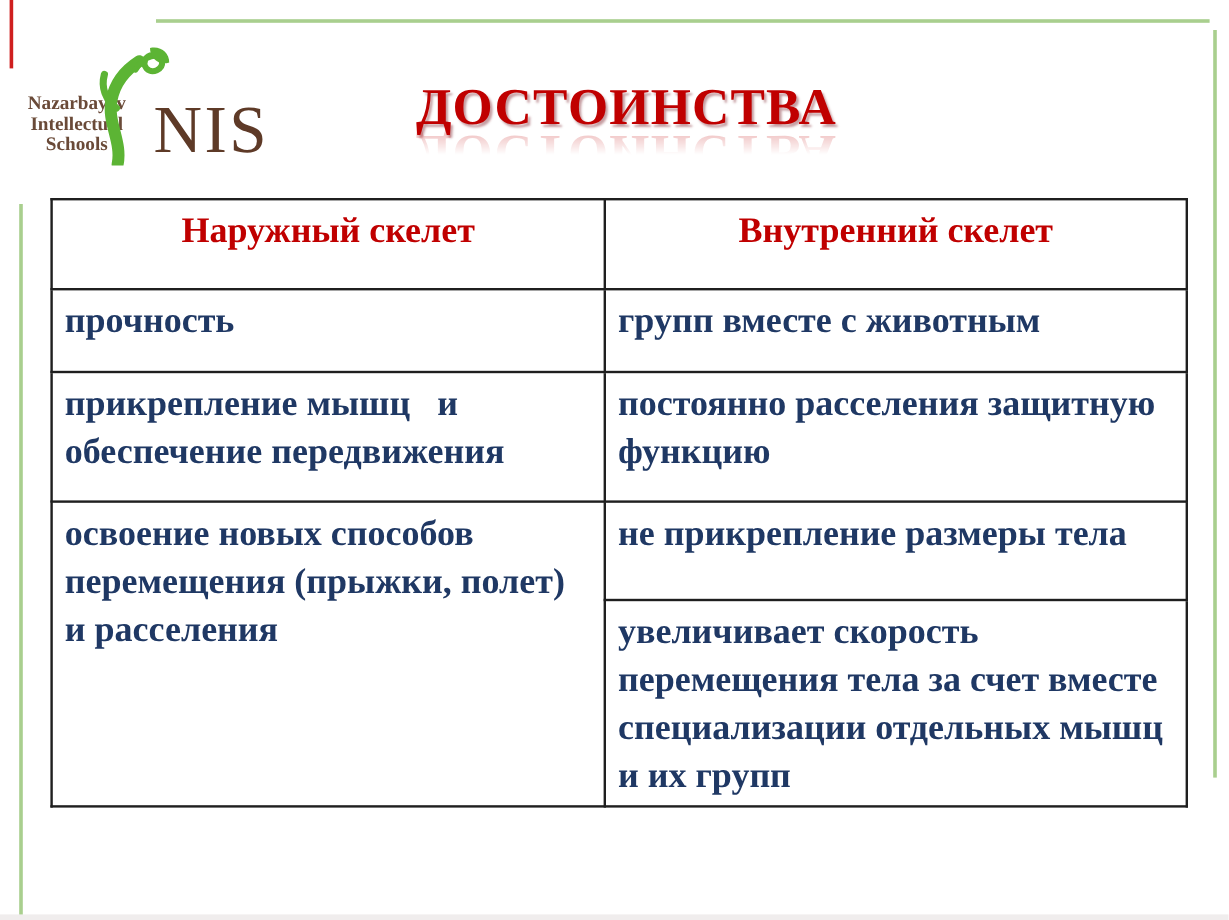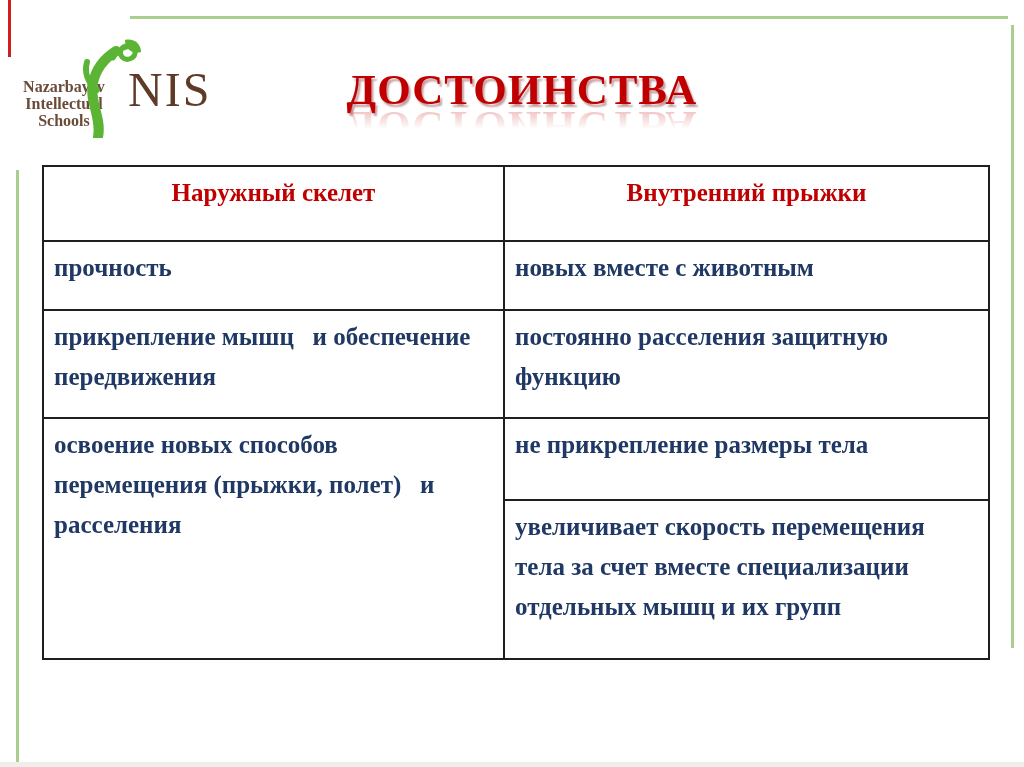--- a/index.html
+++ b/index.html
@@ -36,22 +36,22 @@
 
   
   .logo { position: absolute; left: 10px; top: 38px; width: 230px; height: 100px; }
   .logo-org {
     position: absolute; left: 0; top: 40px; width: 108px;
     text-align: center; color: var(--logo-brown);
     font-weight: bold; font-size: 16px; line-height: 17px;
   }
   .logo-tree { position: absolute; left: 62px; top: 0; }
   .logo-abbr {
-    position: absolute; left: 118px; top: 24px;
-    color: var(--logo-brown2); font-size: 48px; letter-spacing: 2px;
+    position: absolute; left: 118px; top: 39px;
+    color: var(--logo-brown2); font-size: 56px; letter-spacing: 2px;
   }
 
   
   .title-wrap {
     position: absolute; left: 0; right: 0; top: 66px;
     text-align: center; padding-left: 20px;
   }
   .slide-title {
     font-weight: bold; font-size: 43px; letter-spacing: 1px;
     color: var(--title-red);
@@ -72,21 +72,21 @@
   
   .adv-table {
     position: absolute; left: 42px; top: 165px; width: 946px;
     border-collapse: collapse; table-layout: fixed;
   }
   .adv-table td {
     border: 2px solid var(--table-border);
     vertical-align: top;
     padding: 6px 10px 4px 10px;
     font-weight: bold;
-    font-size: 25px;
+    font-size: 30px;
     line-height: 40px;
   }
   .adv-table td.hdr {
     text-align: center;
     color: var(--header-red);
   }
   .adv-table td.body-cell {
     text-align: left;
     color: var(--body-navy);
     white-space: pre-wrap;
@@ -128,25 +128,25 @@
   </div>
 
   <table class="adv-table">
     <colgroup>
         <col style="width:461px">
         <col style="width:485px">
       </colgroup>
     <tbody>
         <tr style="height:75px">
       <td class="hdr">Наружный скелет</td>
-      <td class="hdr">Внутренний прыжки</td>
+      <td class="hdr">Внутренний скелет</td>
     </tr>
     <tr style="height:69px">
       <td class="body-cell">прочность</td>
-      <td class="body-cell">новых вместе с животным</td>
+      <td class="body-cell">групп вместе с животным</td>
     </tr>
     <tr style="height:108px">
       <td class="body-cell">прикрепление мышц   и обеспечение передвижения</td>
       <td class="body-cell">постоянно расселения защитную функцию</td>
     </tr>
     <tr style="height:82px">
       <td class="body-cell" rowspan="2">освоение новых способов перемещения (прыжки, полет)   и расселения</td>
       <td class="body-cell">не прикрепление размеры тела</td>
     </tr>
     <tr style="height:159px">

